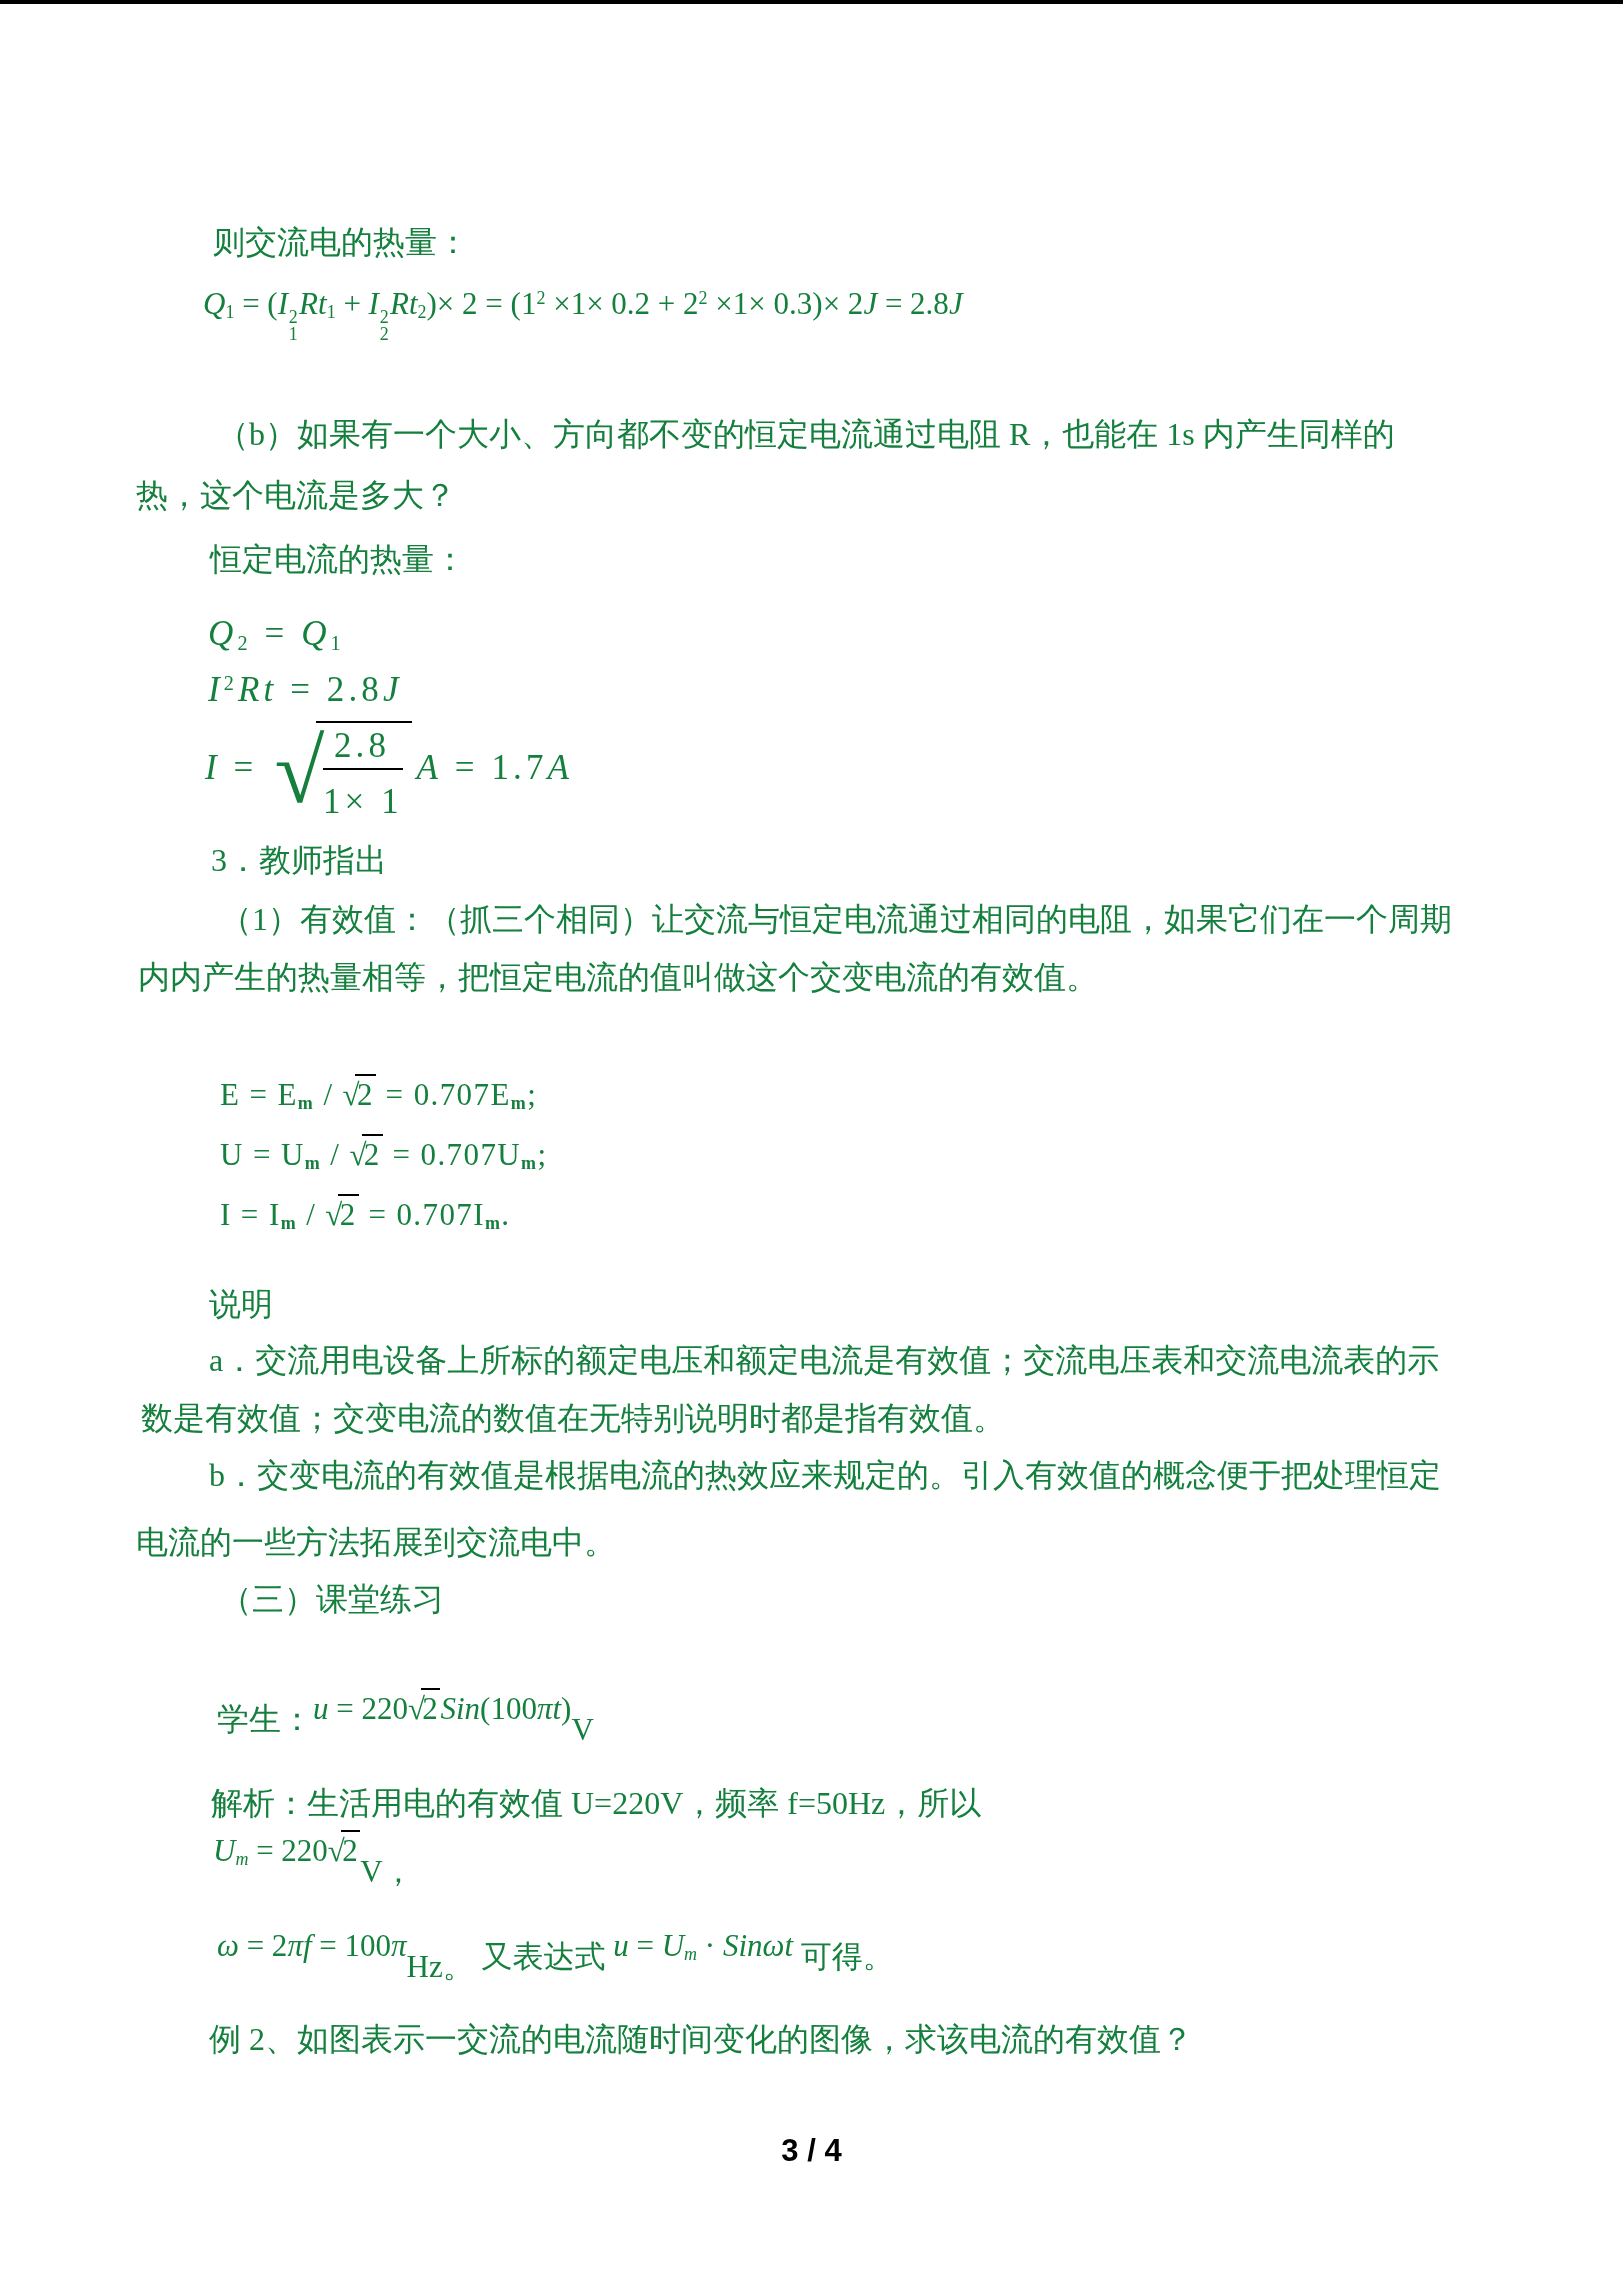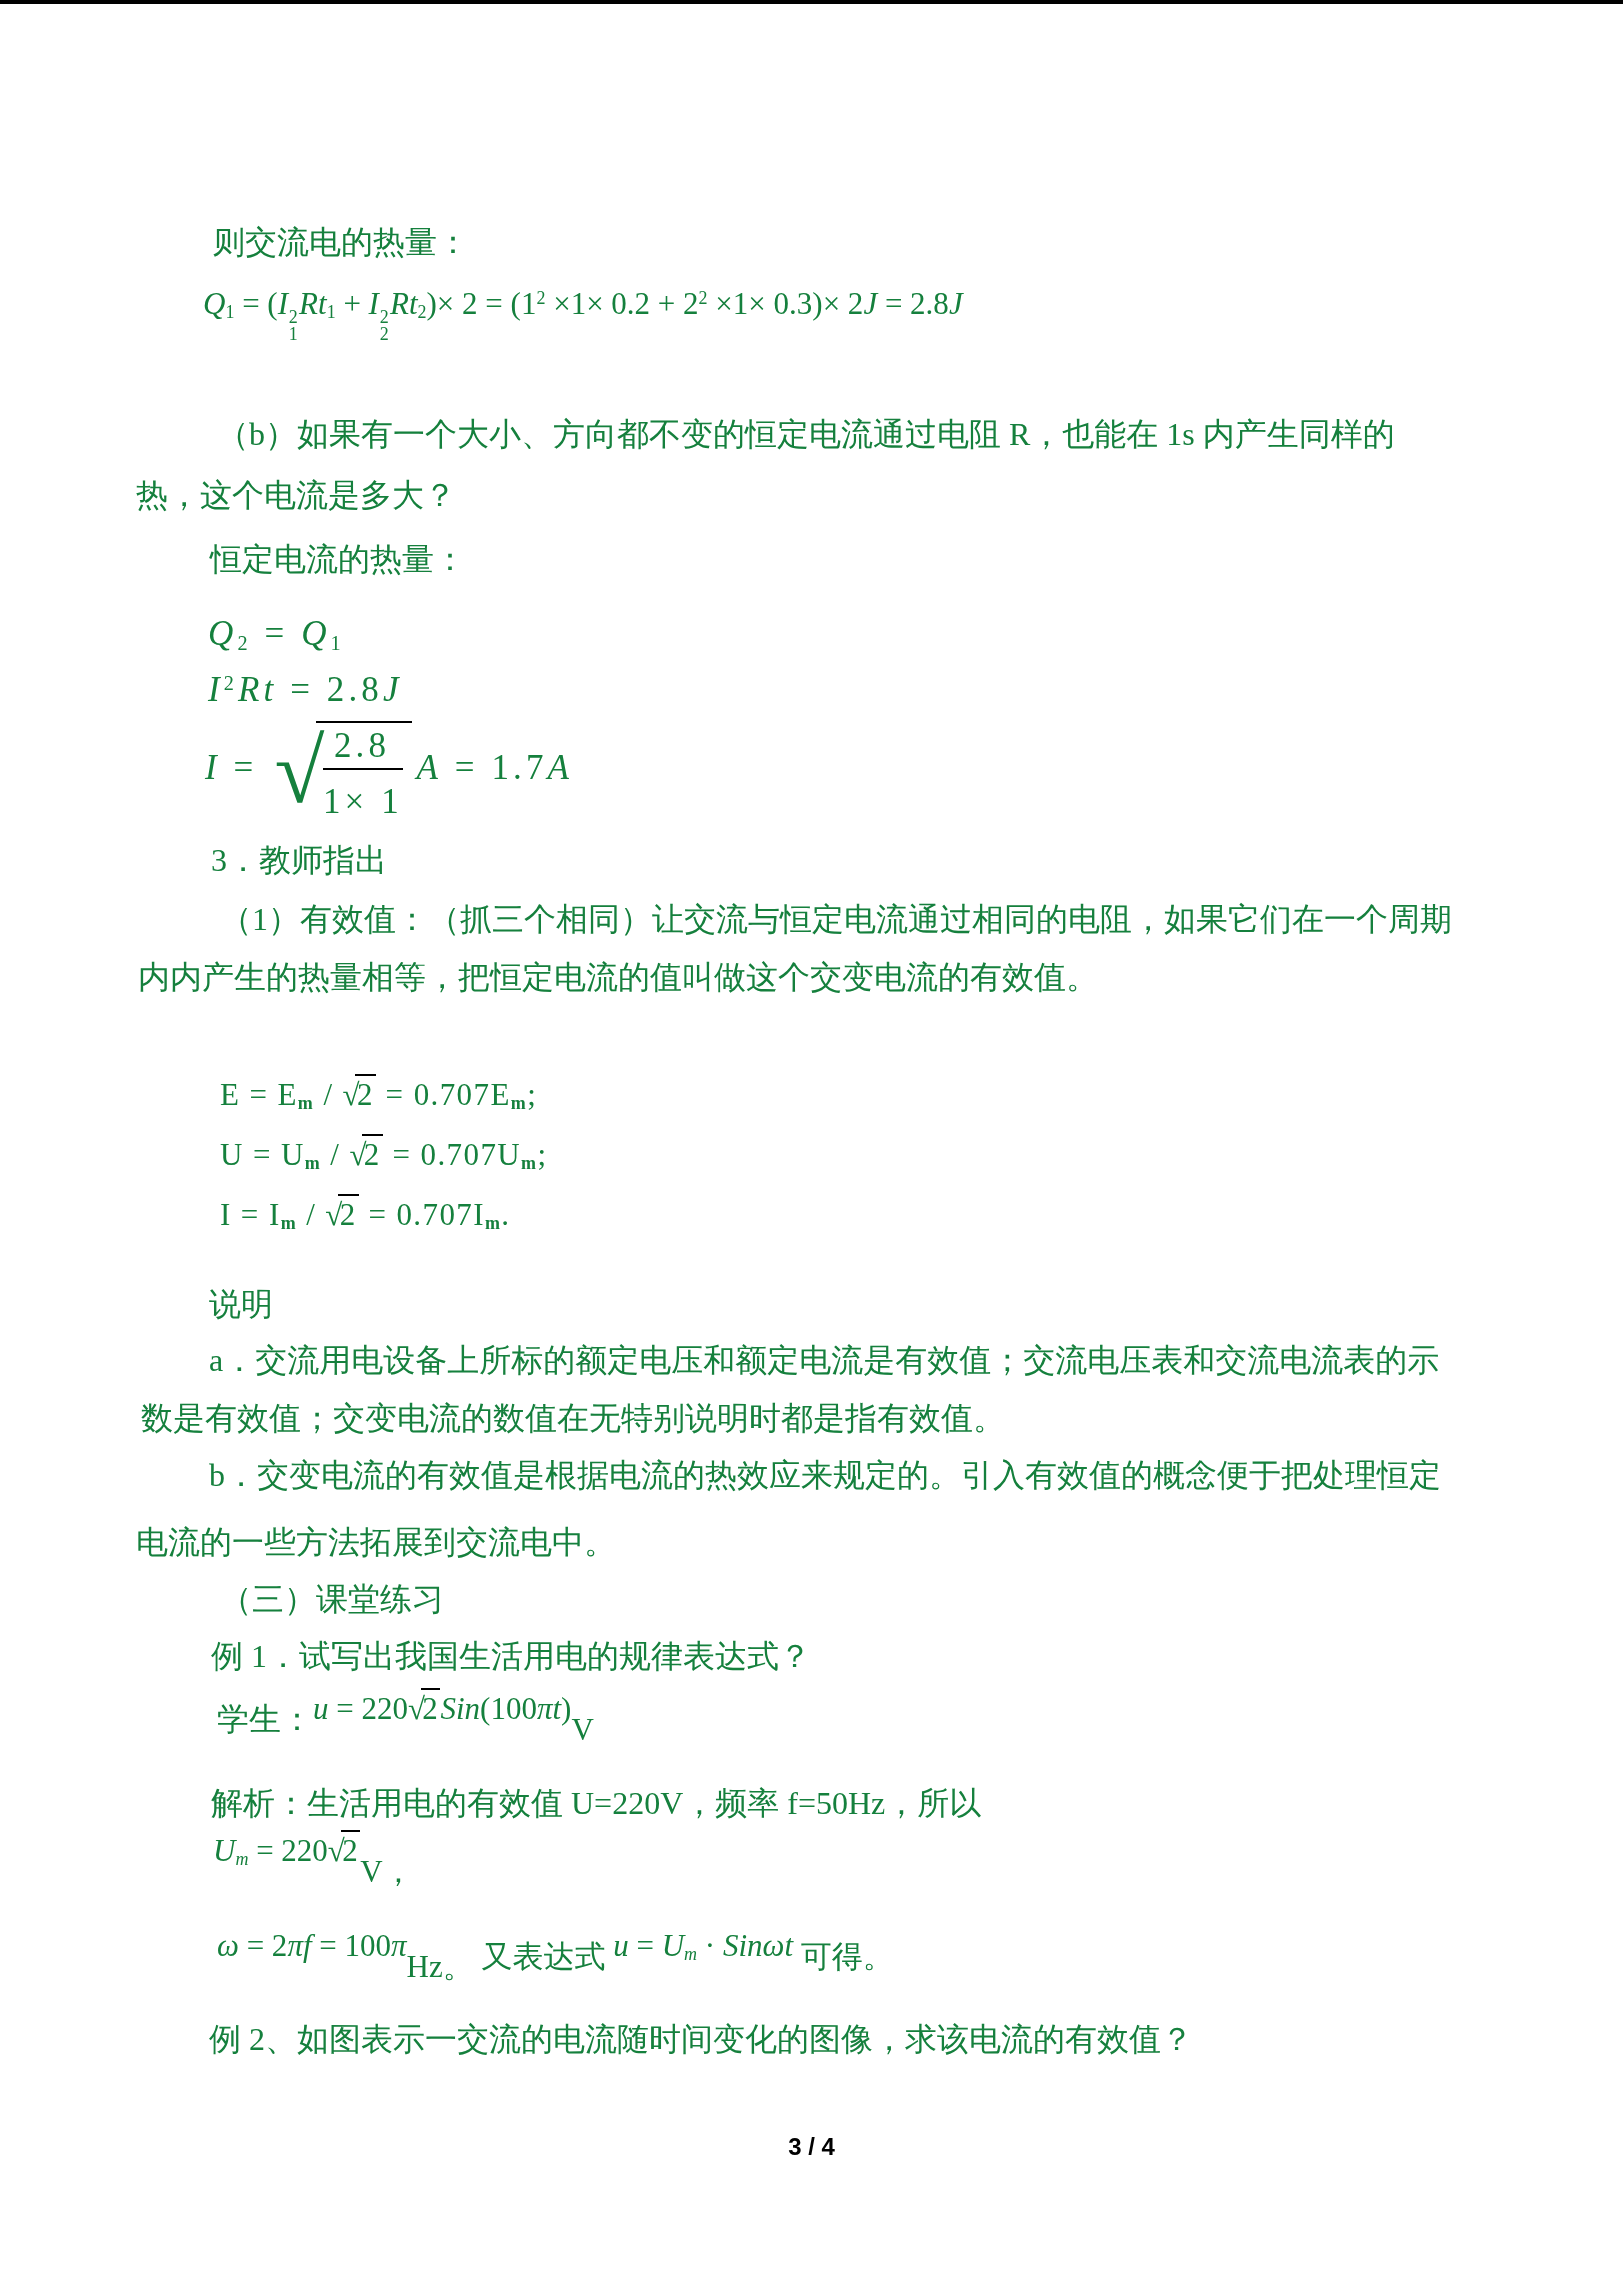--- a/index.html
+++ b/index.html
@@ -22,21 +22,21 @@
   .frac .num{border-bottom:2.7px solid #000;padding:0 11px 2.7px;}
   .frac .den{padding-top:13px;}
   .up{position:relative;top:-11px;display:inline-block;}
   .dn{position:relative;top:9.5px;display:inline-block;}
   .f-q1{font-size:31px;}
   .f-q2{font-size:35px;letter-spacing:4.1px;}
   .f-eff{font-size:31px;letter-spacing:1.4px;}
   .f-eff .sb{font-weight:bold;}
   .f-inline{font-size:31px;}
   .pageno{position:absolute;width:100%;text-align:center;
-          font-family:"Liberation Sans","DejaVu Sans",sans-serif;font-weight:bold;font-size:24px;}
+          font-family:"Liberation Sans","DejaVu Sans",sans-serif;font-weight:bold;font-size:31px;}
 </style>
 </head>
 <body>
 
 <div class="page">
   <div class="topbar"></div>
 
   <div class="blk" style="top:222px;left:213px">则交流电的热量：</div>
 
   <div class="blk fx f-q1" style="top:285px;left:203px"><span class="it">Q</span><span class="sb">1</span><span> = (</span><span class="it">I</span><span class="ss">
@@ -70,21 +70,20 @@
   <div class="blk fx f-eff" style="top:1134px;left:220px"><span>U = U</span><span class="sb">m</span><span> / </span><span class="sqrt"><span class="rad">√</span><span class="radicand"><span>2</span></span></span><span> = 0.707U</span><span class="sb">m</span><span>;</span></div>
   <div class="blk fx f-eff" style="top:1194px;left:220px"><span>I = I</span><span class="sb">m</span><span> / </span><span class="sqrt"><span class="rad">√</span><span class="radicand"><span>2</span></span></span><span> = 0.707I</span><span class="sb">m</span><span>.</span></div>
 
   <div class="blk" style="top:1284px;left:209px">说明</div>
   <div class="blk" style="top:1340px;left:209px">a．交流用电设备上所标的额定电压和额定电流是有效值；交流电压表和交流电流表的示</div>
   <div class="blk" style="top:1398px;left:141px">数是有效值；交变电流的数值在无特别说明时都是指有效值。</div>
   <div class="blk" style="top:1455px;left:209px">b．交变电流的有效值是根据电流的热效应来规定的。引入有效值的概念便于把处理恒定</div>
   <div class="blk" style="top:1522px;left:136px">电流的一些方法拓展到交流电中。</div>
 
   <div class="blk" style="top:1579px;left:220px">（三）课堂练习</div>
-  <div class="blk" style="top:1636px;left:211px">例 1．试写出我国生活用电的规律表达式？</div>
 
   <div class="blk" style="top:1699px;left:217px">
     <span>学生：</span><span class="fx f-inline"><span class="up"><span class="it">u</span><span> = 220</span><span class="sqrt"><span class="rad">√</span><span class="radicand"><span>2</span></span></span><span class="it">Sin</span><span>(100</span><span class="it">πt</span><span>)</span></span><span class="dn"><span> V</span></span></span>
   </div>
 
   <div class="blk" style="top:1783px;left:211px">解析：生活用电的有效值 U=220V，频率 f=50Hz，所以</div>
 
   <div class="blk fx f-inline" style="top:1841px;left:213px"><span class="up"><span class="it">U</span><span class="sb it">m</span><span> = 220</span><span class="sqrt"><span class="rad">√</span><span class="radicand"><span>2</span></span></span></span><span class="dn"><span> V，</span></span></div>
   <div class="blk fx f-inline" style="top:1938px;left:217px"><span class="up"><span class="it">ω</span><span> = 2</span><span class="it">πf</span><span> = 100</span><span class="it">π</span></span><span class="dn"><span> Hz。</span></span><span> 又表达式 </span><span class="up"><span class="it">u</span><span> = </span><span class="it">U</span><span class="sb it">m</span><span> · </span><span class="it">Sinωt</span></span><span> 可得。</span></div>
 

